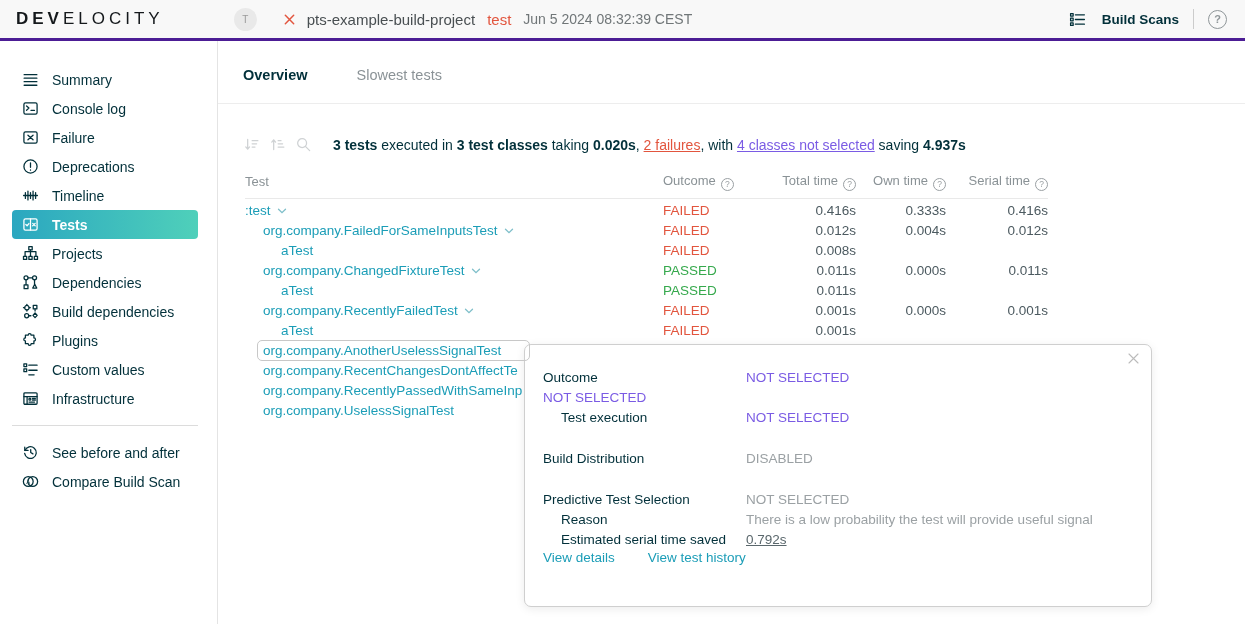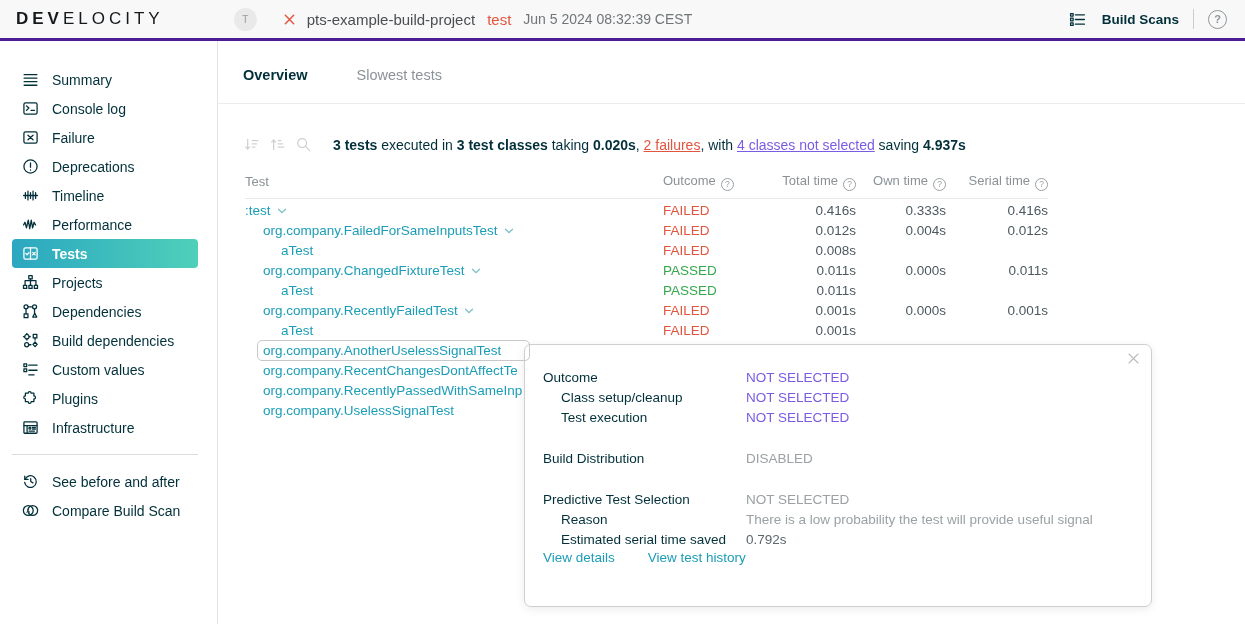--- a/index.html
+++ b/index.html
@@ -70,21 +70,21 @@
   
   .popup { position:absolute; left:306px; top:303px; width:628px; height:263px; background:#fff;
            border:1px solid #cfcfcf; border-radius:7px; box-shadow:0 2px 10px rgba(0,0,0,.08);
            z-index:20; padding:23px 20px 0 18px; font-size:13.5px; }
   .p-row { display:flex; line-height:20px; }
   .p-label { width:203px; flex:none; color:var(--dark); }
   .p-label.ind { padding-left:18px; }
   .p-val { white-space:nowrap; }
   .p-val.purple { color:var(--purple); }
   .p-val.gray { color:#9ba1a4; }
-  .p-val.dark { color:#5a676c; }
+  .p-val.dark { color:#5a676c;text-decoration:underline; }
   .p-spacer { height:21px; }
   .p-links { display:flex; gap:33px; }
   .p-link { color:var(--teal); cursor:pointer; }
   .p-close { position:absolute; top:6px; right:10px; color:#bbb; cursor:pointer; }
 </style>
 </head>
 <body>
 
 <div class="topbar">
   <div class="logo"><b>DEV</b><span>ELOCITY</span></div>
@@ -169,30 +169,20 @@
         <span class="icn">
           <svg width="17" height="17" viewBox="0 0 16 16">
             <g fill="none" stroke="currentColor" stroke-width="1.2" stroke-linecap="round" stroke-linejoin="round">
               <path d="M1.5 8h13"></path>
               <path d="M3.2 5.2v5.6M5.6 3.8v8.4M8 5.2v5.6M10.4 3.8v8.4M12.8 5.2v5.6"></path>
             </g>
           </svg>
         </span>
         <span class="side-label">Timeline</span>
       </div>
-      <div class="side-item">
-        <span class="icn">
-          <svg width="17" height="17" viewBox="0 0 16 16">
-            <g fill="none" stroke="currentColor" stroke-width="1.2" stroke-linecap="round" stroke-linejoin="round">
-              <path d="M1.5 8.5l1.3-2.6 1.4 5.2L5.9 3.9 7.3 12l1.4-8.1 1.3 7.2 1.4-5.2 1.3 2.6"></path>
-            </g>
-          </svg>
-        </span>
-        <span class="side-label">Performance</span>
-      </div>
       <div class="side-item active">
         <span class="icn">
           <svg width="17" height="17" viewBox="0 0 16 16">
             <g fill="none" stroke="currentColor" stroke-width="1.2" stroke-linecap="round" stroke-linejoin="round">
               <rect x="1.8" y="2.8" width="12.4" height="10.4" rx="1.5"></rect>
               <path d="M8 2.8v10.4"></path>
               <path d="M3.6 8l1.2 1.2 1.7-2.1"></path>
               <path d="M10.1 6.9l2.3 2.3M12.4 6.9l-2.3 2.3"></path>
             </g>
           </svg>
@@ -239,39 +229,39 @@
               <path d="M12.3 9.4l2 2.2-2 2.2-2-2.2z"></path>
             </g>
           </svg>
         </span>
         <span class="side-label">Build dependencies</span>
       </div>
       <div class="side-item">
         <span class="icn">
           <svg width="17" height="17" viewBox="0 0 16 16">
             <g fill="none" stroke="currentColor" stroke-width="1.2" stroke-linecap="round" stroke-linejoin="round">
+              <path d="M3.2 3h2.6c0-2 2.8-2 2.8 0h2.6v2.6c2 0 2 2.8 0 2.8V11H8.6c0 2-2.8 2-2.8 0H3.2V8.4c-2 0-2-2.8 0-2.8z"></path>
+            </g>
+          </svg>
+        </span>
+        <span class="side-label">Plugins</span>
+      </div>
+      <div class="side-item">
+        <span class="icn">
+          <svg width="17" height="17" viewBox="0 0 16 16">
+            <g fill="none" stroke="currentColor" stroke-width="1.2" stroke-linecap="round" stroke-linejoin="round">
               <rect x="1.8" y="2.6" width="2.6" height="2.6"></rect>
               <path d="M6.4 3.9h7.8"></path>
               <rect x="1.8" y="7.4" width="2.6" height="2.6"></rect>
               <path d="M6.4 8.7h7.8"></path>
               <path d="M6.4 13h5"></path>
             </g>
           </svg>
         </span>
         <span class="side-label">Custom values</span>
-      </div>
-      <div class="side-item">
-        <span class="icn">
-          <svg width="17" height="17" viewBox="0 0 16 16">
-            <g fill="none" stroke="currentColor" stroke-width="1.2" stroke-linecap="round" stroke-linejoin="round">
-              <path d="M3.2 3h2.6c0-2 2.8-2 2.8 0h2.6v2.6c2 0 2 2.8 0 2.8V11H8.6c0 2-2.8 2-2.8 0H3.2V8.4c-2 0-2-2.8 0-2.8z"></path>
-            </g>
-          </svg>
-        </span>
-        <span class="side-label">Plugins</span>
       </div>
       <div class="side-item">
         <span class="icn">
           <svg width="17" height="17" viewBox="0 0 16 16">
             <g fill="none" stroke="currentColor" stroke-width="1.2" stroke-linecap="round" stroke-linejoin="round">
               <rect x="1.8" y="2.6" width="12.4" height="10.8" rx="1"></rect>
               <path d="M1.8 6.2h12.4M4.8 6.2v7.2"></path>
               <circle cx="7.4" cy="8.6" r=".9"></circle>
               <path d="M9.8 7.8h2.8M9.8 9.4h2.8M6.6 11.4h5.2"></path>
             </g>
@@ -450,21 +440,20 @@
             <path d="M3 3l9 9M12 3l-9 9"></path>
           </g>
         </svg>
       </span>
     <div id="popup-rows">
         <div class="p-row">
           <div class="p-label">Outcome</div>
           <div class="p-val purple">NOT SELECTED</div>
         </div>
         <div class="p-row">
-          <div class="p-label ind">Class setup/cleanup</div>
           <div class="p-val purple">NOT SELECTED</div>
         </div>
         <div class="p-row">
           <div class="p-label ind">Test execution</div>
           <div class="p-val purple">NOT SELECTED</div>
         </div>
         <div class="p-spacer"></div>
         <div class="p-row">
           <div class="p-label">Build Distribution</div>
           <div class="p-val gray">DISABLED</div>

